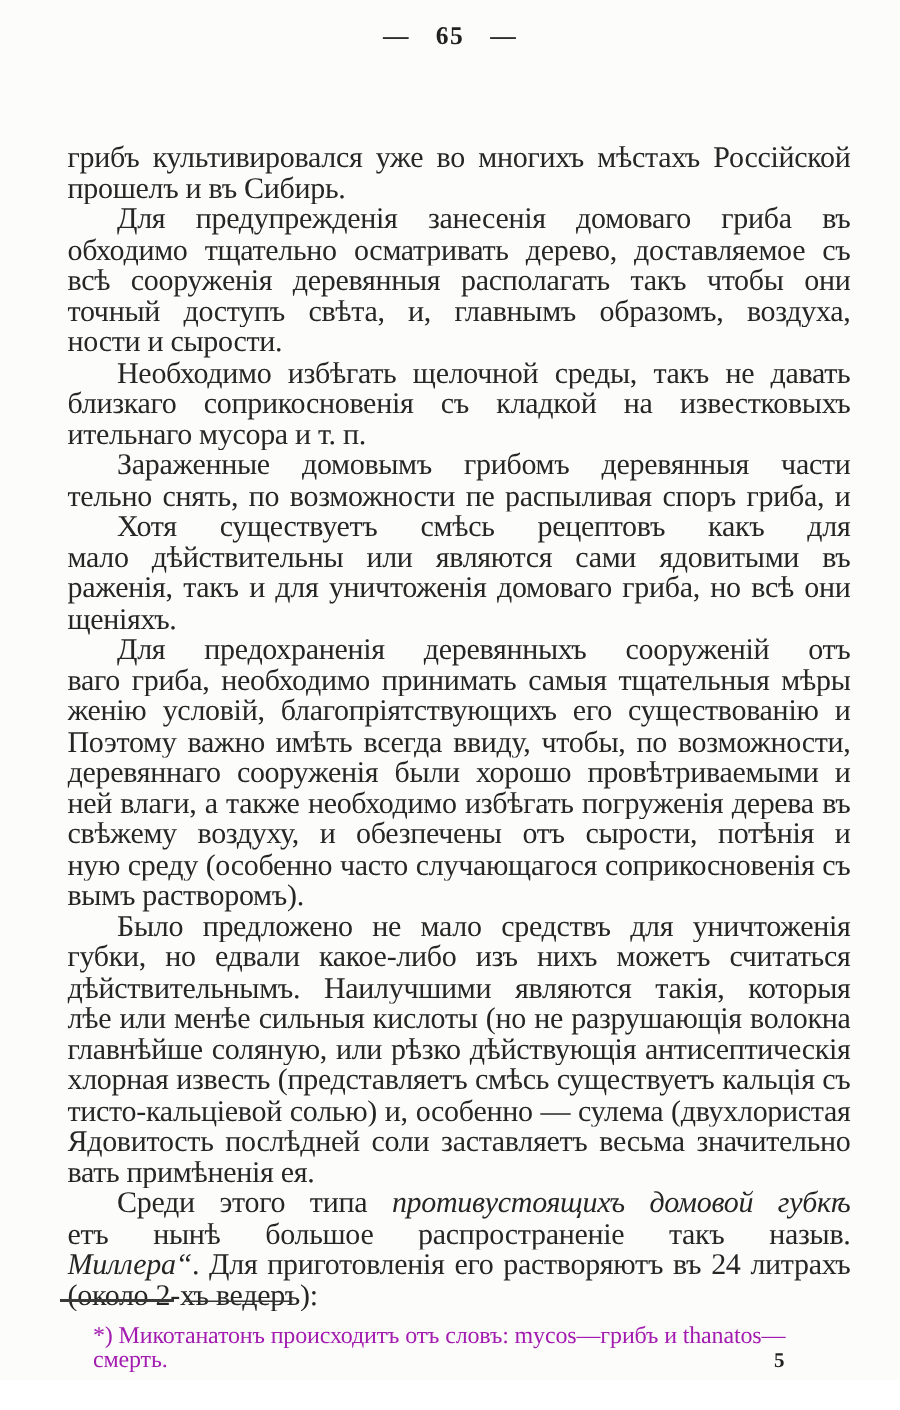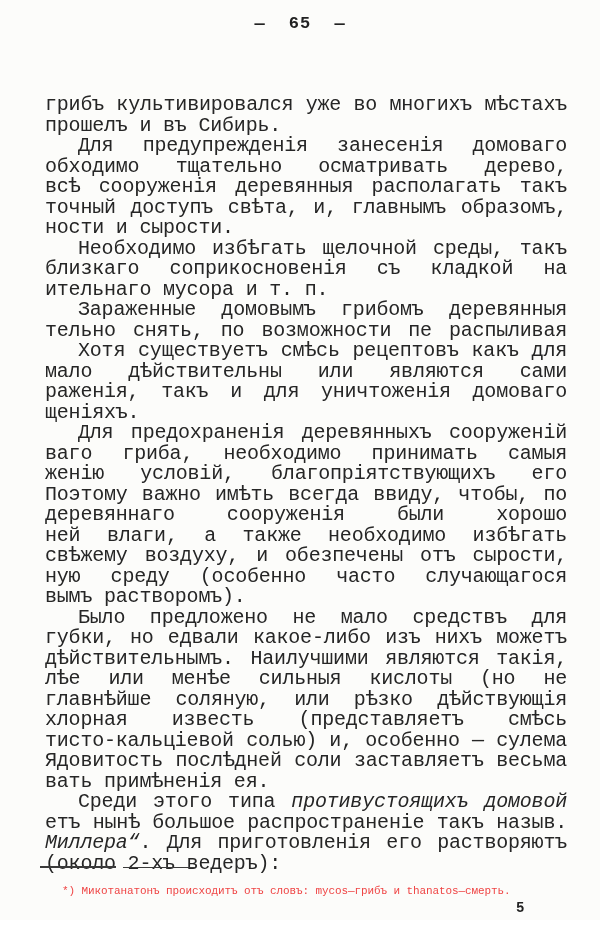--- a/index.html
+++ b/index.html
@@ -1,21 +1,21 @@
 <!DOCTYPE html>
 <html><head>
 <meta charset="utf-8">
 <style>
   html,body { margin:0; padding:0; }
   .page {
     position: relative;
     width: 600px;
     height: 920px;
     background: #fcfcfa;
-    font-family: Liberation Mono, monospace;
+    font-family: Liberation Serif, serif;
     color: #262626;
     overflow: hidden;
   }
   .running-head {
     position: absolute;
     top: 14px; left: 0; right: 0;
     text-align: center;
     font-size: 17px;
     font-weight: 600;
     word-spacing: 12px;
@@ -51,24 +51,24 @@
     display: inline-block;
     height: 2px;
     background: #3a3a3a;
     vertical-align: top;
   }
   .fnsep .seg.s1 { width: 76px; margin-right: 7px; }
   .fnsep .seg.s2 { width: 72px; height: 1px; margin-top: 1px; }
   .footnote {
     position: absolute;
     top: 883px; left: 62px; right: 36px;
-    font-size: 11px;
+    font-size: 16px;
     line-height: 16px;
     letter-spacing: -0.1px;
-    color: #ef4444;
+    color: #a21caf;
   }
   .signature {
     position: absolute;
     top: 900px; left: 516px;
     font-size: 14px;
     font-weight: 600;
     color: #222;
   }
 </style>
 </head>

